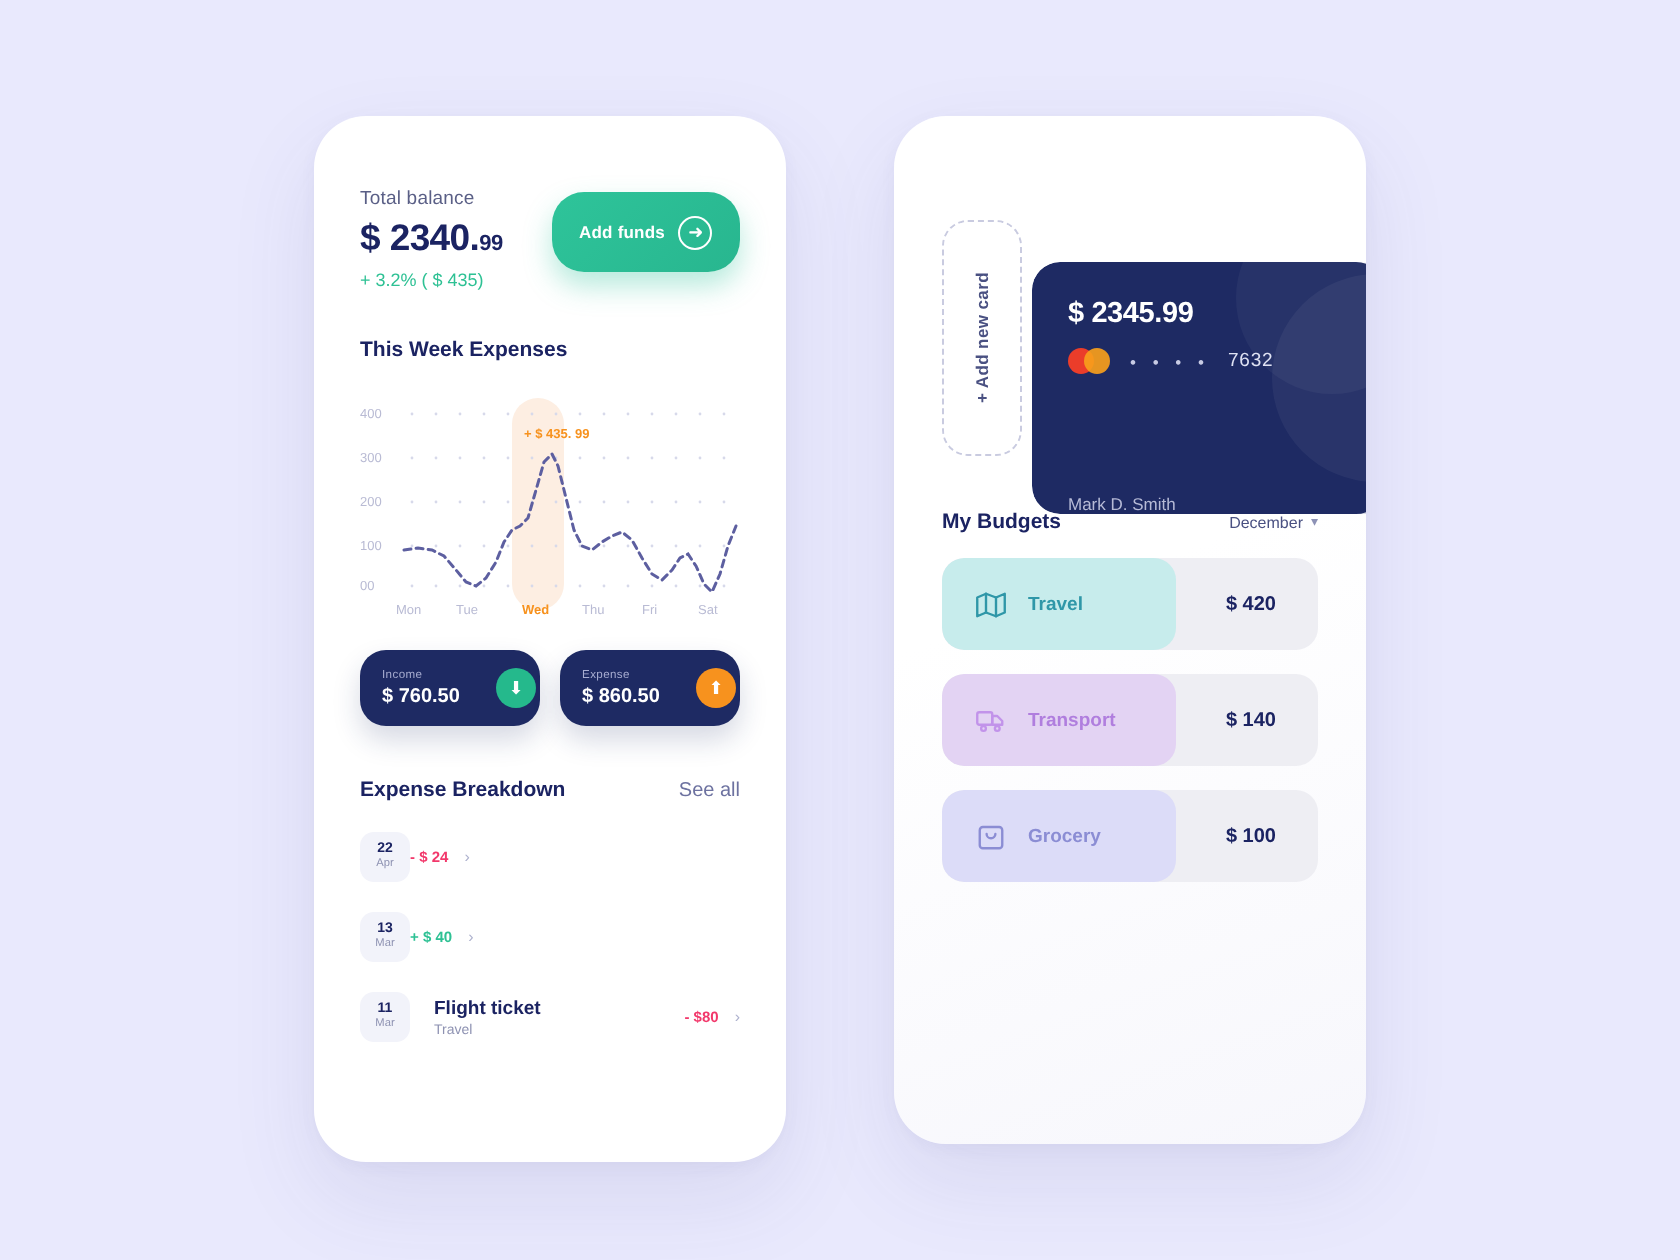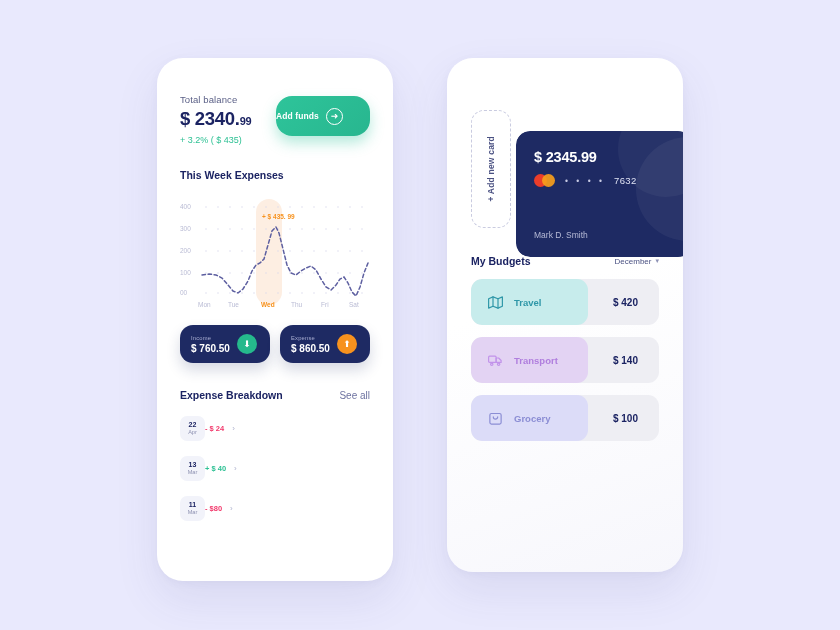--- a/index.html
+++ b/index.html
@@ -30,21 +30,21 @@
   .bal-block { padding-top: 2px; }
   .bal-amount { font-size: 18.5px; font-weight: 700; color: #1b2362; letter-spacing:-.3px; margin-top: 3px; }
   .bal-amount .cents { font-size: 11px; font-weight: 700; }
   .bal-delta { font-size: 9px; color: #2ec194; margin-top: 5px; font-weight: 500; }
 
   .addfunds {
     margin-top: 4px;
     background: linear-gradient(135deg,#2ec49a 0%,#28b68f 100%);
     border-radius: 16px;
     height: 40px; width: 94px;
-    display: flex; align-items: center; gap: 7px;
+    display: flex; align-items: center; justify-content: center; gap: 7px;
     box-shadow: 0 7px 14px rgba(46,196,154,0.35);
     cursor: pointer; border: none;
   }
   .addfunds .t { color:#fff; font-size: 8.5px; font-weight: 600; letter-spacing:.1px; }
   .circ-arrow {
     width: 17px; height: 17px; border-radius: 50%;
     border: 1.4px solid #ffffff;
     display:flex; align-items:center; justify-content:center;
     color:#fff; font-size: 9px; line-height: 1;
   }
@@ -58,21 +58,21 @@
   .yl { font-size: 6.5px; fill:#b9bbd4; }
   .xl { font-size: 6.5px; fill:#b9bbd4; }
   .xl-active { font-size: 6.5px; fill:#f7921e; font-weight:700; }
   .tip { font-size: 6.5px; fill:#f7921e; font-weight: 700; }
 
   
   .pills { display:flex; gap: 10px; margin-top: 14px; }
   .pill {
     flex: 1; background:#1e2a63; border-radius: 13px; height: 38px;
     display:flex; align-items:center; justify-content:space-between;
-    padding: 0 13px 0 11px;
+    padding: 0 2px 0 11px;
     box-shadow: 0 7px 14px rgba(30,42,99,0.18);
     cursor:pointer;
   }
   .pill .k { font-size: 5.8px; color:#a7acd0; letter-spacing:.2px; }
   .pill .v { font-size: 10px; color:#fff; font-weight: 700; margin-top: 2px; }
   .badge { width: 20px; height: 20px; border-radius: 50%; display:flex; align-items:center; justify-content:center; font-size: 9px; color:#fff; }
   .badge.green { background:#25b98c; }
   .badge.orange { background:#f7921e; }
 
   .brk-head { display:flex; align-items:center; justify-content:space-between; margin-top: 26px; }
@@ -116,21 +116,21 @@
   .bc-deco1 { position:absolute; right:-22px; top:-30px; width:96px; height:96px; border-radius:50%; background:rgba(255,255,255,0.045); }
   .bc-deco2 { position:absolute; right:-48px; top:6px; width:104px; height:104px; border-radius:50%; background:rgba(255,255,255,0.05); }
   .bc-amt { font-size: 14.5px; font-weight: 700; color:#fff; letter-spacing:-.2px; position:relative; }
   .bc-num-row { display:flex; align-items:center; gap:9px; margin-top: 9px; position:relative; }
   .mc { position:relative; width: 22px; height: 13px; }
   .mc i { position:absolute; top:0; width:13px; height:13px; border-radius:50%; display:block; }
   .mc .r { left:0; background:#eb3d2a; }
   .mc .y { left:8px; background:#f79e1b; opacity:.92; }
   .bc-dots { font-size: 8.5px; color:#c8cbe4; letter-spacing: 3px; }
   .bc-last { font-size: 9.5px; color:#dfe2f3; letter-spacing:.4px; }
-  .bc-name { position:absolute; left:18px; bottom: 17px; font-size: 8.5px; color:#b6bad6; }
+  .bc-name { position:absolute; left:18px; bottom: 0; font-size: 8.5px; color:#b6bad6; }
 
   .budg-head { display:flex; align-items:center; justify-content:space-between; margin-top: 27px; }
   .month { font-size: 8px; color:#4a5182; display:flex; align-items:center; gap:4px; cursor:pointer; }
   .caret { font-size: 7px; color:#8d92b6; }
 
   .budget {
     position: relative; height: 46px; border-radius: 11px; margin-top: 12px;
     background:#eeeef3; overflow:hidden; display:flex; align-items:center; cursor:pointer;
   }
   .bfill { position:absolute; left:0; top:0; bottom:0; border-radius: 11px; }
@@ -307,20 +307,24 @@
         </div>
         <div class="tx-amt pos">+ $ 40</div>
         <div class="chev">›</div>
       </div>
 
       <div class="tx">
         <div class="tx-date">
           <div class="tx-d">11</div>
           <div class="tx-m">Mar</div>
         </div>
+        <div class="tx-body">
+          <div class="tx-t">Flight ticket</div>
+          <div class="tx-s">Travel</div>
+        </div>
         <div class="tx-amt neg">- $80</div>
         <div class="chev">›</div>
       </div>
 
     </div>
   </div>
 
   <div class="phone phone-right">
     <div class="rp-pad">
 

